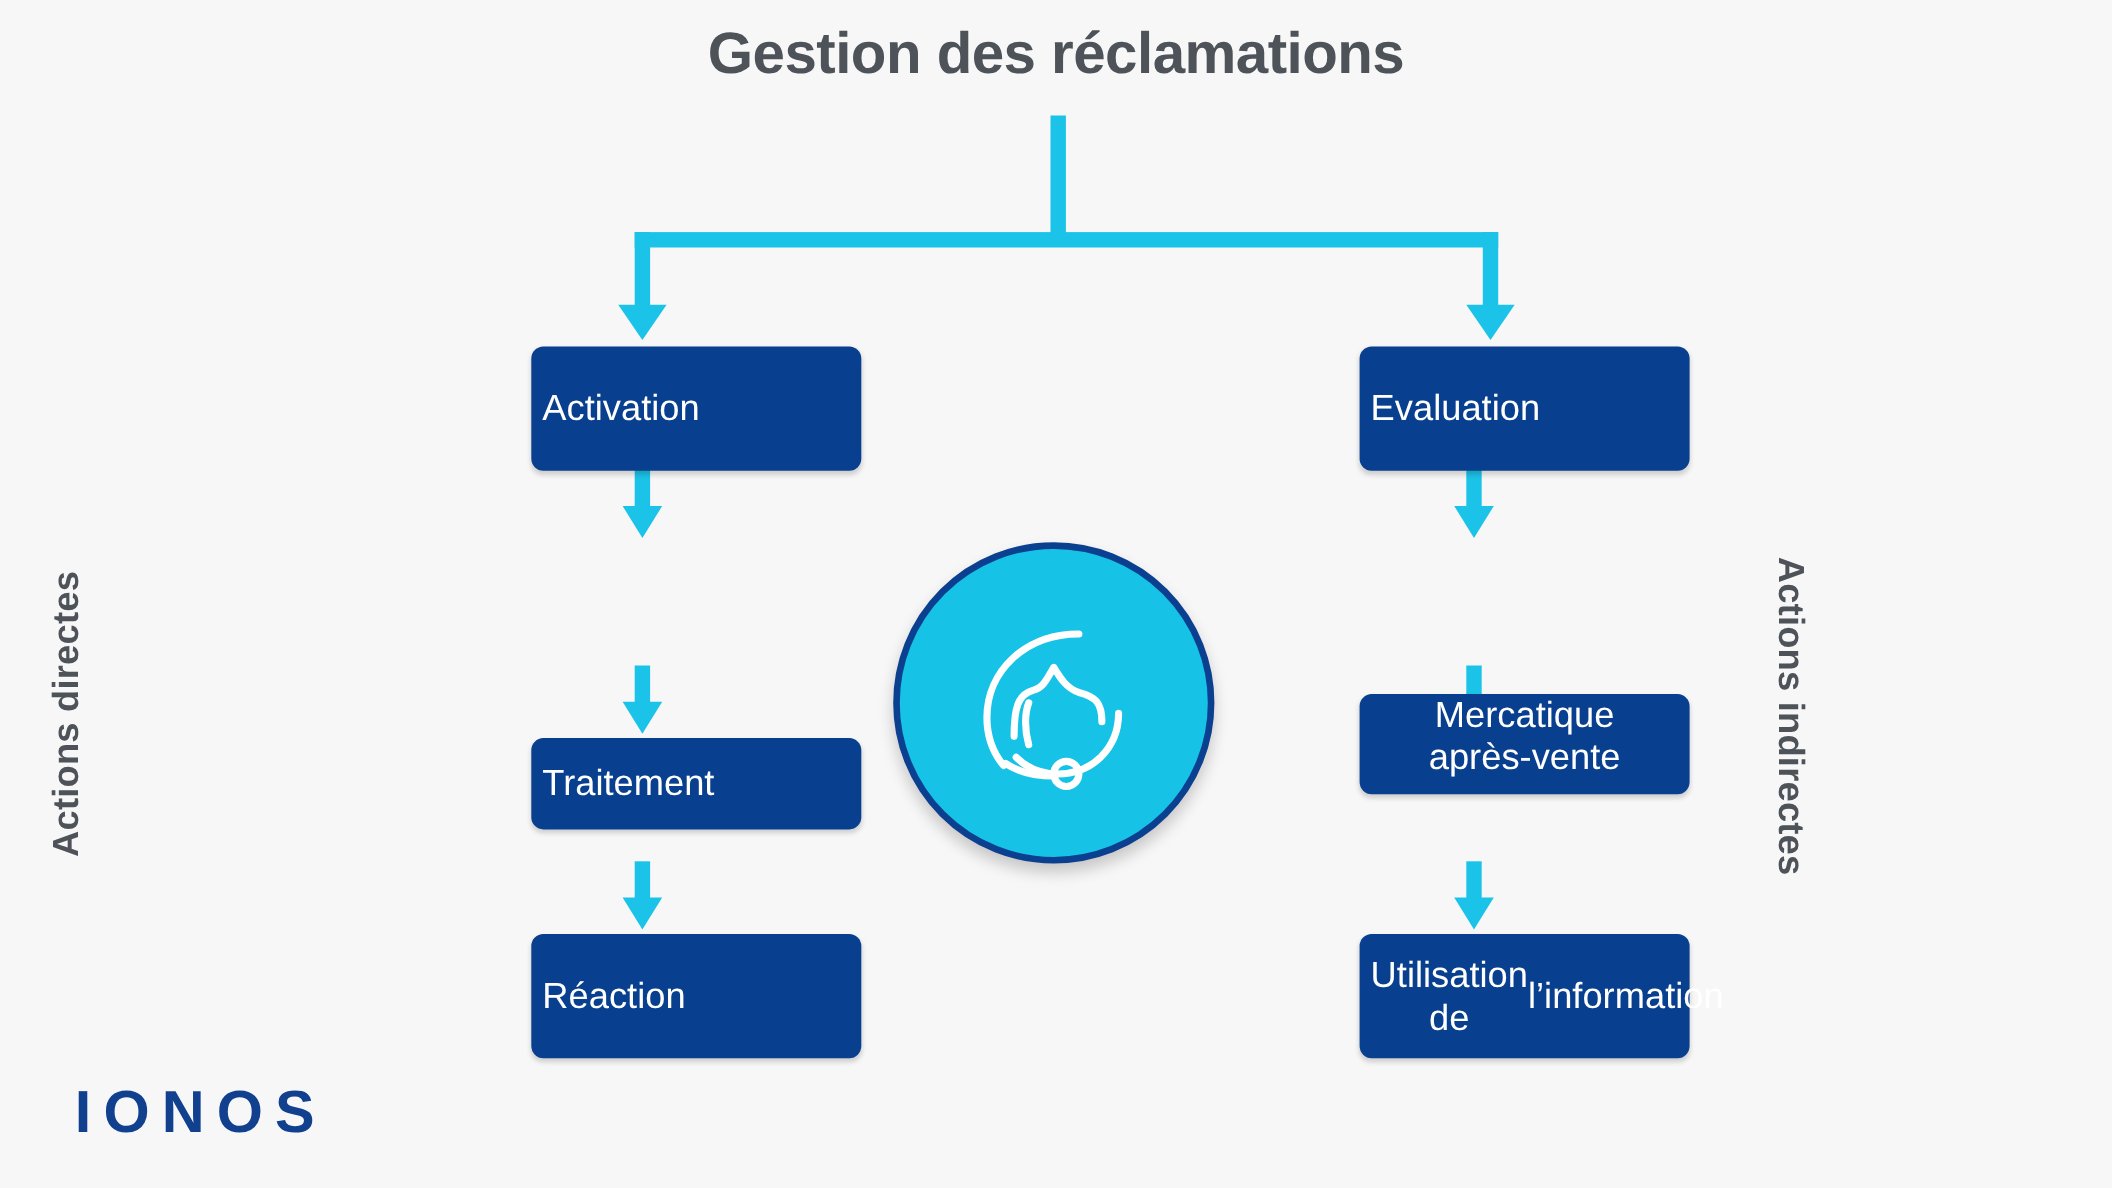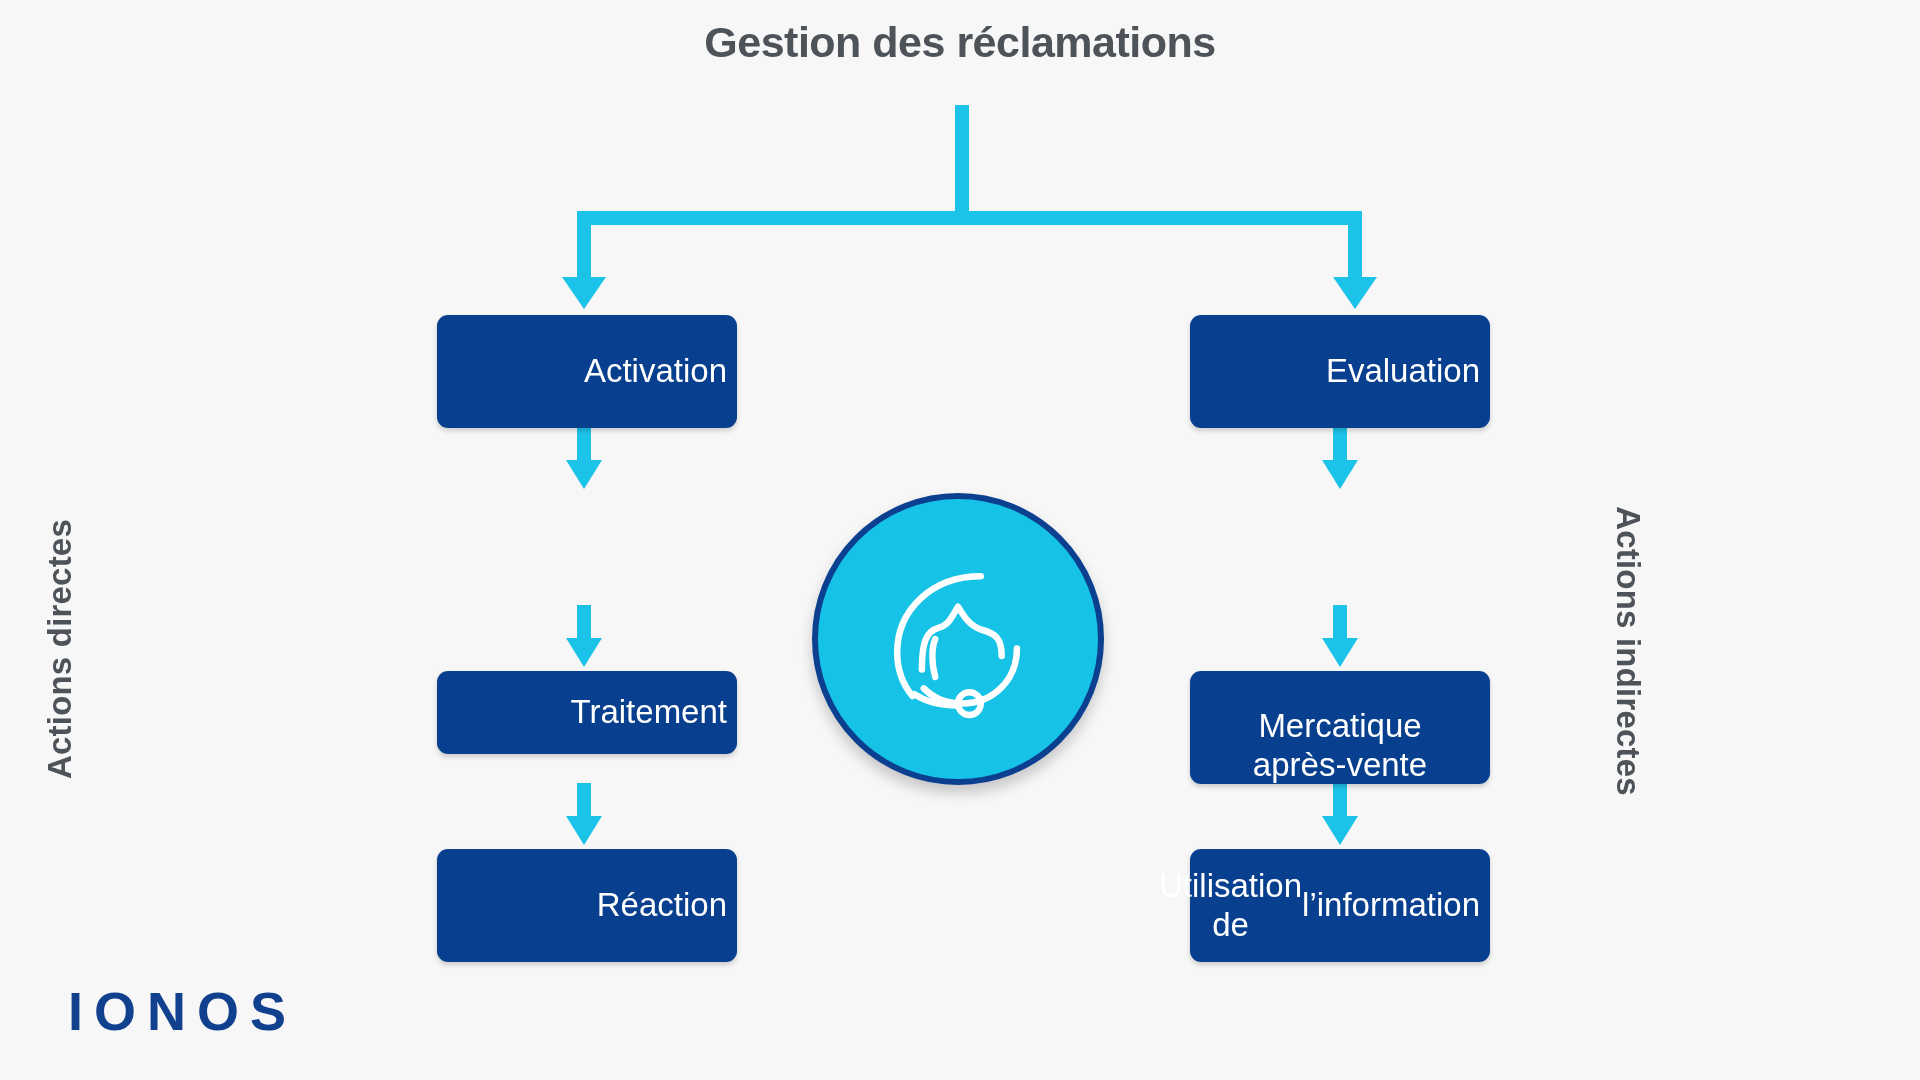--- a/index.html
+++ b/index.html
@@ -10,46 +10,47 @@
     overflow:hidden;
     position:relative;
   }
   #stage{position:absolute;left:0;top:0;width:1920px;height:1080px;}
 
   
   .title{
     position:absolute;
     left:0;top:18px;width:1920px;
     text-align:center;
-    font-size:43px;
+    font-size:53px;
     font-weight:bold;
     color:#4d5358;
     letter-spacing:-0.5px;
     white-space:nowrap;
   }
 
   
   #connectors{position:absolute;left:0;top:0;width:1920px;height:1080px;}
 
   
   .node{
     position:absolute;
     background:#083f8e;
     border-radius:11px;
     box-shadow:0 3px 5px rgba(0,0,0,0.17);
     color:#ffffff;
     display:flex;
     align-items:center;
-    justify-content:flex-end;
+    justify-content:flex-start;
     text-align:center;
     font-size:33px;
     line-height:1.16;
     font-weight:normal;
     padding:0 10px;
     box-sizing:border-box;
+    margin-left:46px;
   }
   .node span{display:block;}
 
   
   .center-badge{
     position:absolute;
     left:812px;top:493px;
     width:292px;height:292px;
     border-radius:50%;
     background:#16c3e6;
@@ -137,21 +138,21 @@
   <div class="node" style="left:437px;top:671px;width:300px;height:83px;">
     <span>Traitement</span>
   </div>
   <div class="node" style="left:1190px;top:315px;width:300px;height:113px;">
     <span>Evaluation</span>
   </div>
 
   <div class="node" style="left:437px;top:849px;width:300px;height:113px;">
     <span>Réaction</span>
   </div>
-  <div class="node" style="left:1190px;top:671px;width:300px;height:113px;flex-direction:column;">
+  <div class="node" style="left:1190px;top:631px;width:300px;height:91px;flex-direction:column;">
     <span>Mercatique</span>
     <span>après-vente</span>
   </div>
   <div class="node" style="left:1190px;top:849px;width:300px;height:113px;">
     <span>Utilisation de</span>
     <span>l’information</span>
   </div>
 
   <div class="center-badge">
     <svg width="190" height="190" viewBox="0 0 100 100" fill="none" stroke="#ffffff" stroke-width="3.4" stroke-linecap="round" stroke-linejoin="round">

